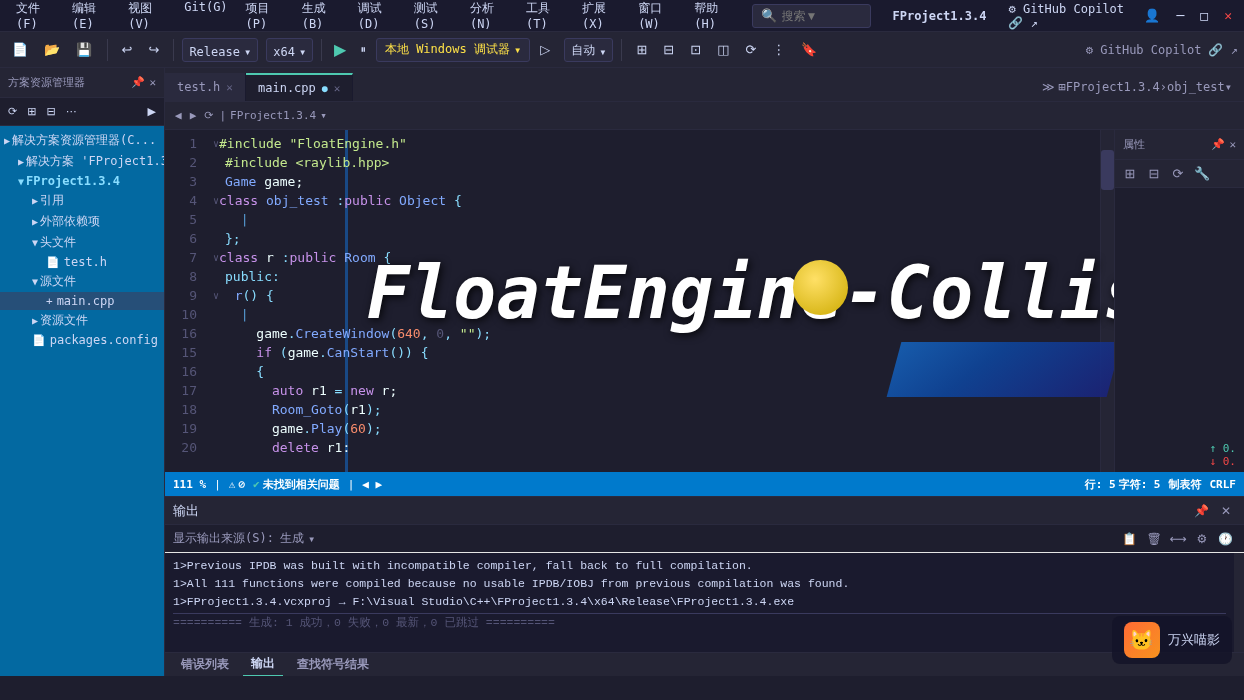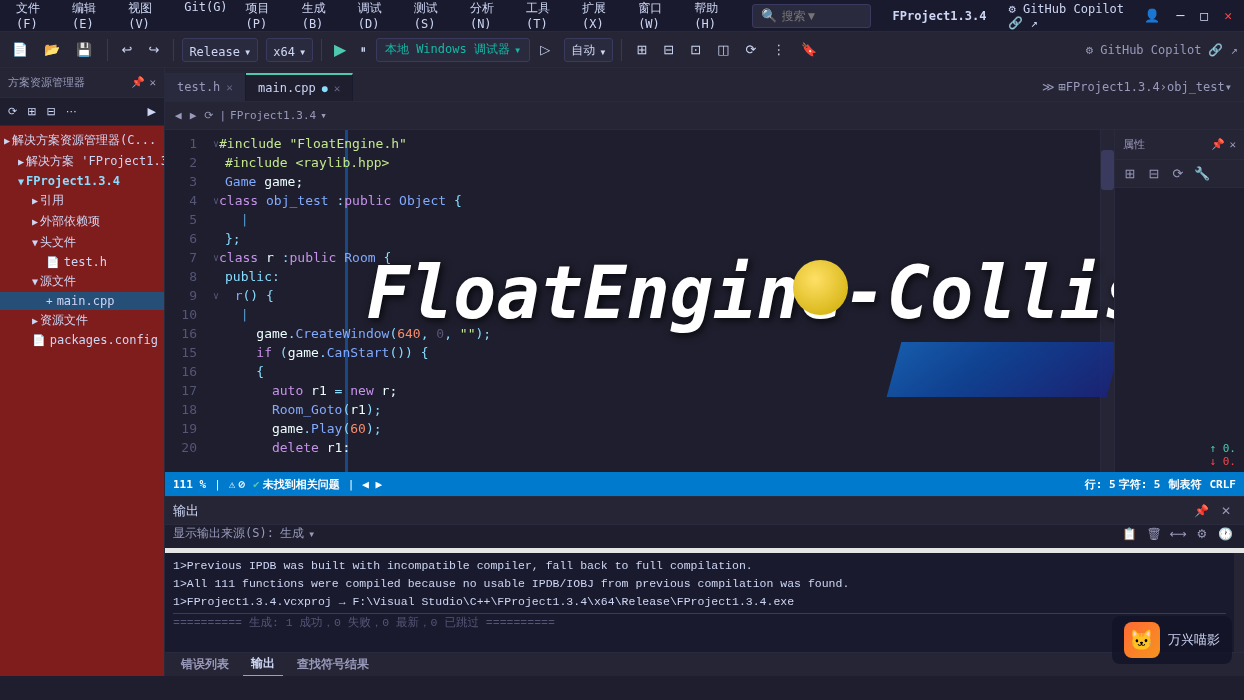--- a/index.html
+++ b/index.html
@@ -93,21 +93,21 @@
     }
     .debug-dropdown {
       display: flex;
       align-items: center;
       background: #2a2a3e;
       border: 1px solid #3a3a5e;
       border-radius: 3px;
       padding: 2px 8px;
       gap: 4px;
       cursor: pointer;
-      color: #14b8a6;
+      color: #fde047;
       font-size: 12px;
       height: 24px;
     }
     .toolbar-spacer { flex: 1; }
     .search-box {
       display: flex;
       align-items: center;
       background: #2a2a3e;
       border: 1px solid #3a3a5e;
       border-radius: 3px;
@@ -126,21 +126,21 @@
 
     
     #main-layout {
       display: flex;
       height: calc(700px - 32px - 36px);
     }
 
     
     #sidebar {
       width: 165px;
-      background: #7f1d1d;
+      background: #0369a1;
       border-right: 1px solid #2a2a3e;
       display: flex;
       flex-direction: column;
       overflow: hidden;
     }
     .sidebar-header {
       height: 30px;
       background: #252535;
       display: flex;
       align-items: center;
@@ -449,24 +449,24 @@
       cursor: pointer;
       font-size: 12px;
       display: flex;
       align-items: center;
       justify-content: center;
     }
     #output-filter-bar {
       height: 28px;
       background: #1e1e2e;
       display: flex;
-      align-items: flex-start;
+      align-items: center;
       padding: 0 8px;
       gap: 6px;
-      border-bottom: 5px solid #e5e5e5;
+      border-bottom: 1px solid #e5e5e5;
       font-size: 12px;
       color: #9999bb;
     }
     .filter-dropdown {
       display: flex;
       align-items: center;
       gap: 4px;
       cursor: pointer;
     }
     #output-content {

